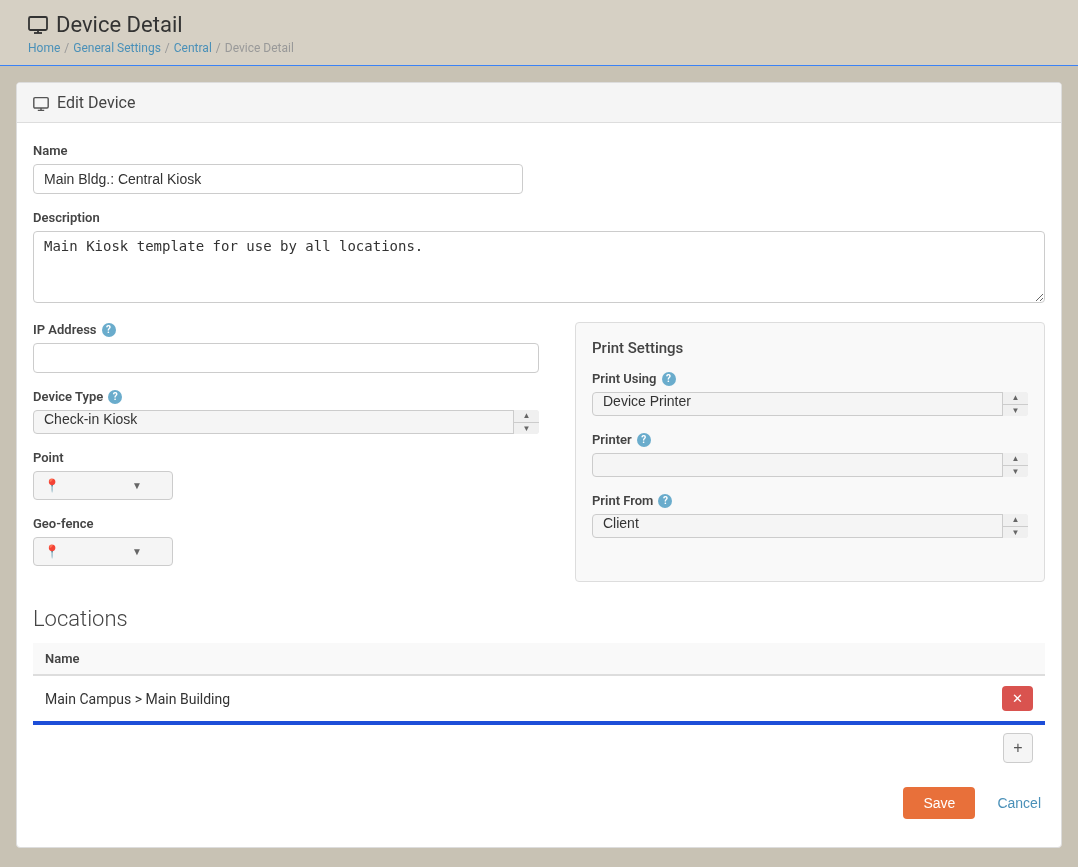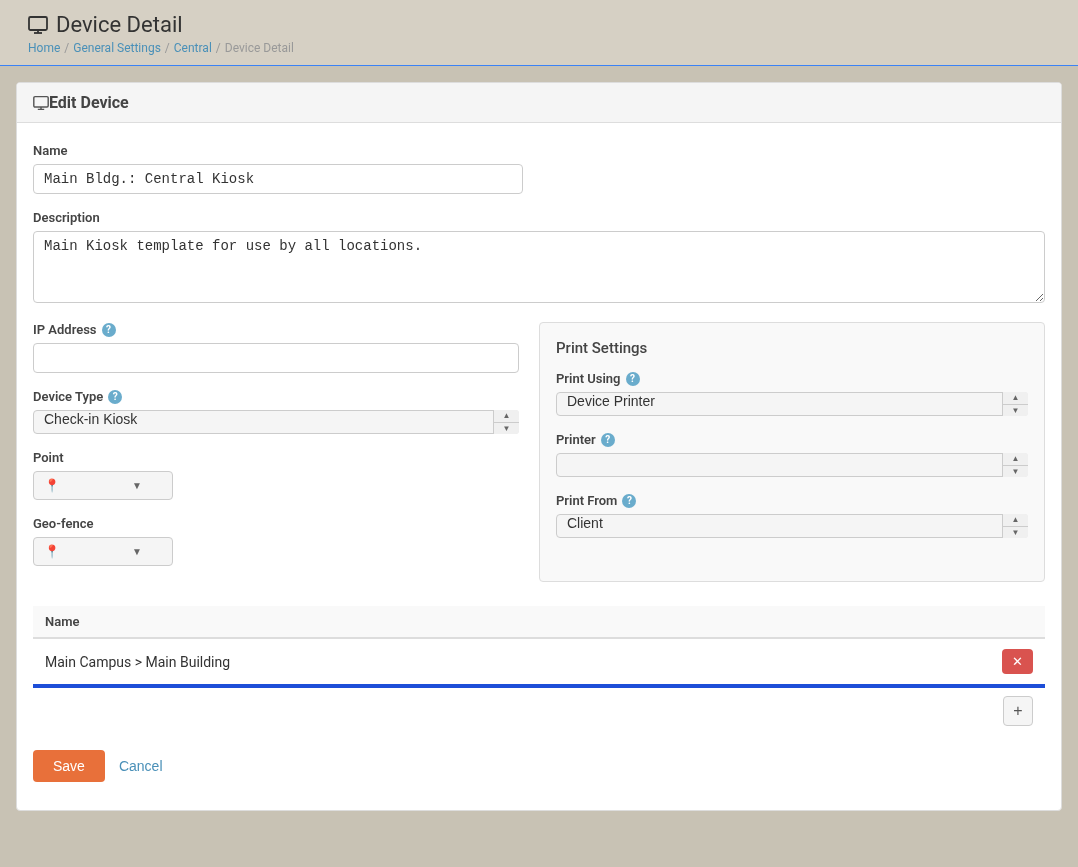--- a/index.html
+++ b/index.html
@@ -47,38 +47,38 @@
       background: #fff;
       border: 1px solid #ddd;
       border-radius: 4px;
       overflow: hidden;
     }
     .card-header {
       background: #f5f5f5;
       border-bottom: 1px solid #ddd;
       padding: 10px 16px;
       font-size: 16px;
-      font-weight: 700;
-      color: #444;
-      display: flex;
-      align-items: center;
-      gap: 0;
+      font-weight: 400;
+      color: #444;
+      display: flex;
+      align-items: flex-end;
+      gap: 8px;
     }
     .card-body {
       padding: 20px 16px;
     }
     .form-row {
       display: flex;
-      gap: 20px;
+      gap: 36px;
     }
     .form-col-left {
       flex: 1;
     }
     .form-col-right {
-      width: 506px;
+      width: 470px;
       flex-shrink: 0;
     }
     .form-group {
       margin-bottom: 16px;
     }
     .form-label {
       display: block;
       font-weight: 600;
       font-size: 13px;
       margin-bottom: 6px;
@@ -109,21 +109,20 @@
     }
     .form-control {
       width: 100%;
       padding: 6px 10px;
       border: 1px solid #ccc;
       border-radius: 4px;
       font-size: 14px;
       color: #333;
       background: #fff;
       outline: none;
-      font-family: Liberation Mono, monospace;
     }
     textarea.form-control {
       resize: vertical;
       height: 72px;
     }
     .select-wrapper {
       position: relative;
     }
     .select-wrapper select {
       width: 100%;
@@ -245,22 +244,23 @@
       display: inline-flex;
       align-items: center;
       justify-content: center;
       cursor: pointer;
       font-size: 16px;
       color: #555;
     }
     .form-actions {
       padding: 16px 0 8px;
       display: flex;
-      gap: 10px;
-      align-items: center;
+      gap: 18px;
+      align-items: center;
+      justify-content: flex-end;
     }
     .btn-save {
       background: #e8703a;
       color: #fff;
       border: none;
       border-radius: 4px;
       padding: 8px 20px;
       font-size: 14px;
       font-weight: 500;
       cursor: pointer;
@@ -427,20 +427,21 @@
                   <div class="select-arrow-up">▲</div>
                   <div class="select-arrow-down">▼</div>
                 </div>
               </div>
             </div>
           </div>
         </div>
       </div>
 
       <div class="locations-section">
+        <div class="locations-title">Locations</div>
         <table class="locations-table">
           <thead>
             <tr>
               <th>Name</th>
               <th style="width:60px;"></th>
             </tr>
           </thead>
           <tbody>
             <tr>
               <td>Main Campus &gt; Main Building</td>

